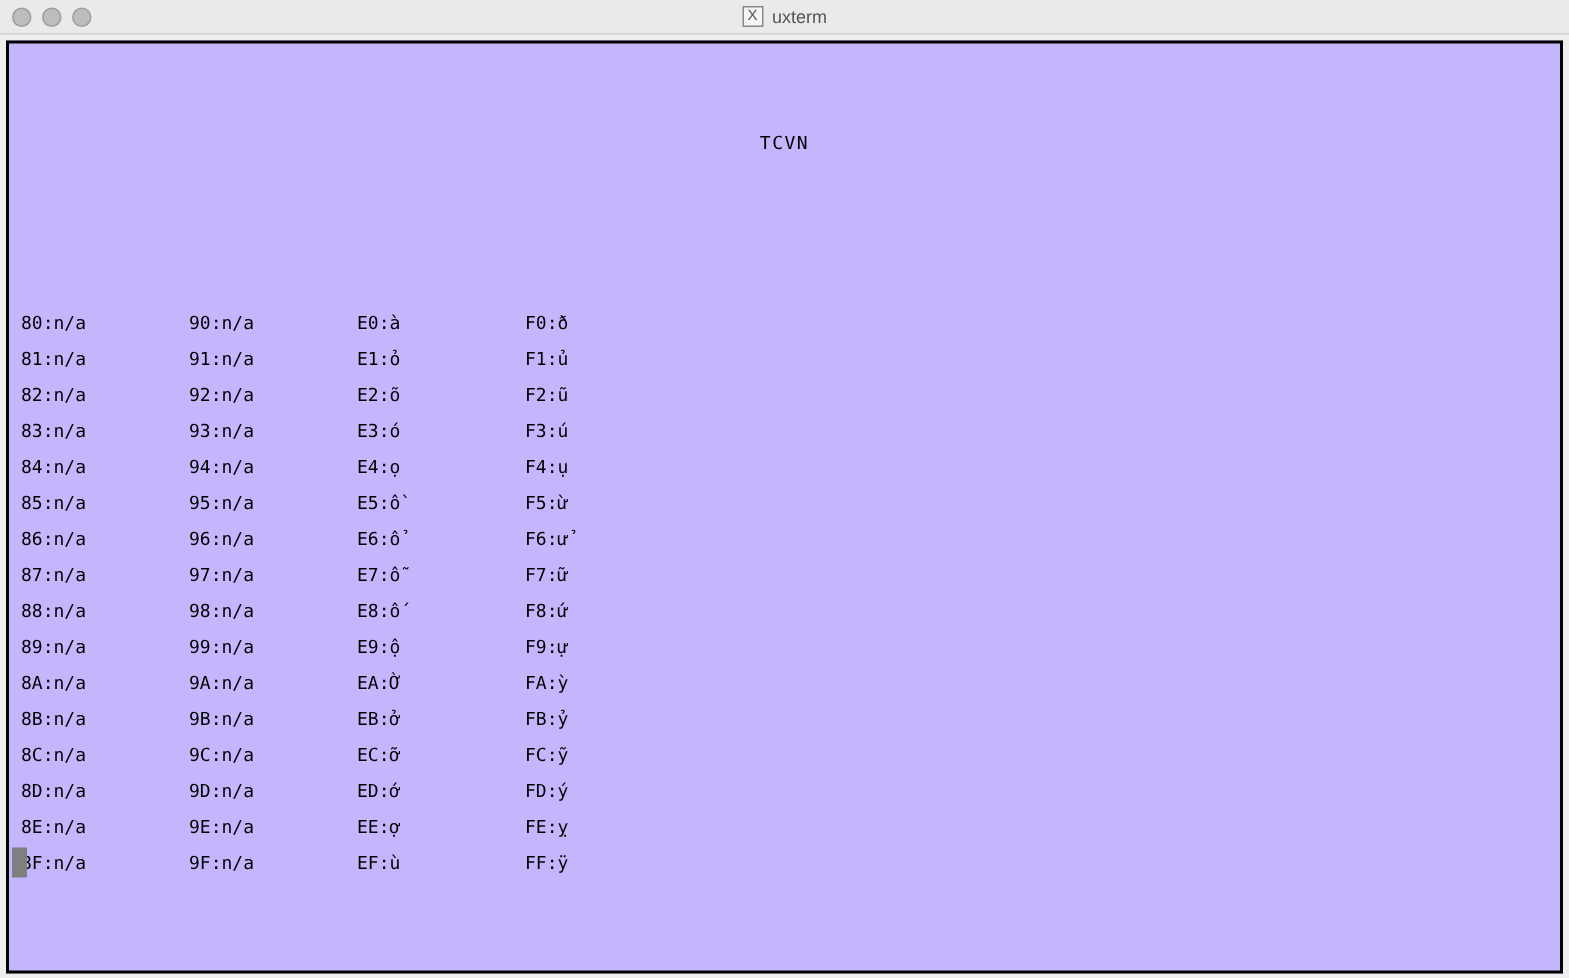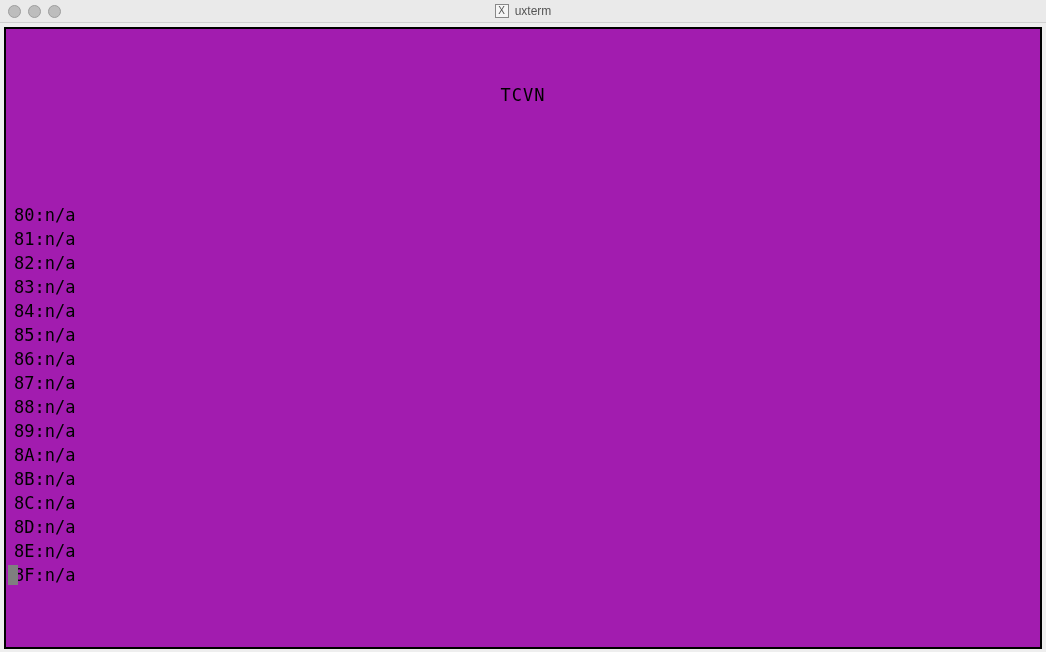--- a/index.html
+++ b/index.html
@@ -51,25 +51,25 @@
     justify-content: center;
     font-size: 10px;
     line-height: 1;
     color: #555;
     background: #f5f5f5;
   }
   .term-frame {
     margin: 4px;
     height: calc(652px - 22px - 8px);
     border: 2px solid #000;
-    background: #a21caf;
+    background: #c4b5fd;
     box-sizing: border-box;
     padding: 6px 8px;
     font-family: "DejaVu Sans Mono","Liberation Mono","Courier New",monospace;
-    font-size: 17px;
+    font-size: 12px;
     line-height: 24px;
     color: #000;
     white-space: pre;
     position: relative;
   }
   .heading {
     text-align: center;
     font-weight: normal;
     letter-spacing: 1px;
   }
@@ -116,15 +116,63 @@
 86:n/a
 87:n/a
 88:n/a
 89:n/a
 8A:n/a
 8B:n/a
 8C:n/a
 8D:n/a
 8E:n/a
 8F:n/a
+</div><div class="col">90:n/a
+91:n/a
+92:n/a
+93:n/a
+94:n/a
+95:n/a
+96:n/a
+97:n/a
+98:n/a
+99:n/a
+9A:n/a
+9B:n/a
+9C:n/a
+9D:n/a
+9E:n/a
+9F:n/a
+</div><div class="col">E0:à
+E1:ỏ
+E2:õ
+E3:ó
+E4:ọ
+E5:ồ
+E6:ổ
+E7:ỗ
+E8:ố
+E9:ộ
+EA:Ờ
+EB:ở
+EC:ỡ
+ED:ớ
+EE:ợ
+EF:ù
+</div><div class="col">F0:ð
+F1:ủ
+F2:ũ
+F3:ú
+F4:ụ
+F5:ừ
+F6:ử
+F7:ữ
+F8:ứ
+F9:ự
+FA:ỳ
+FB:ỷ
+FC:ỹ
+FD:ý
+FE:ỵ
+FF:ÿ
 </div></div>
   <div class="cursor"></div>
 </div>
 
 </body></html>

